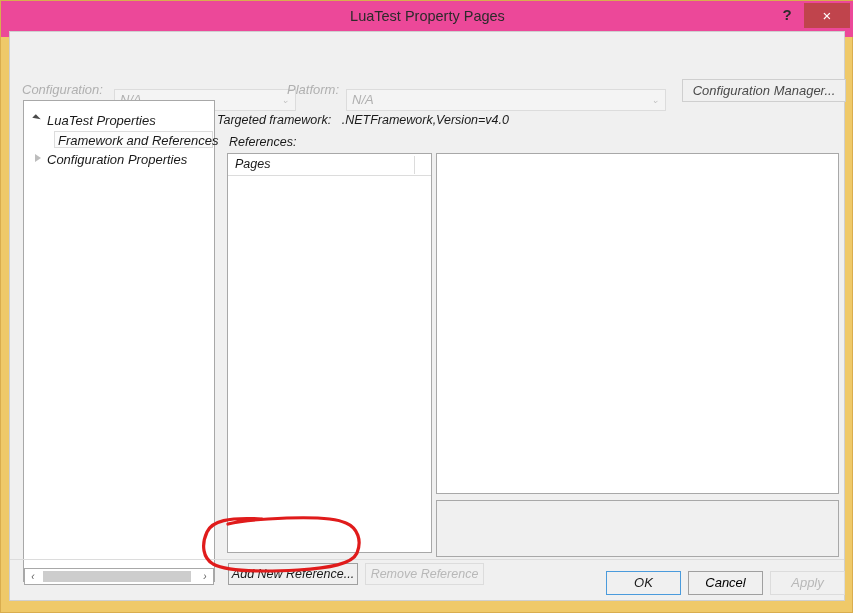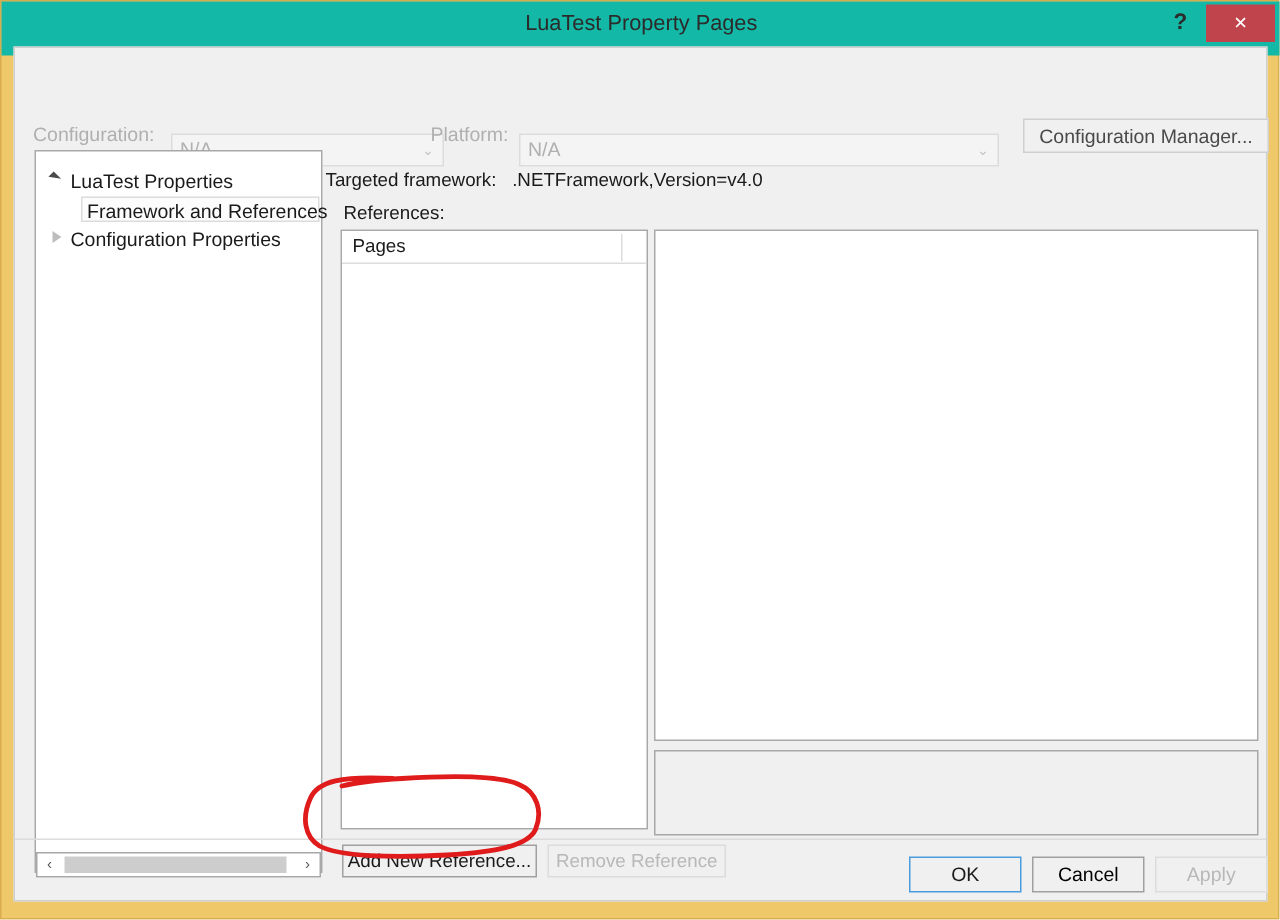--- a/index.html
+++ b/index.html
@@ -21,21 +21,21 @@
     left: 0; top: 0;
     width: 853px; height: 613px;
     background: #efc969;
     box-sizing: border-box;
     border: 1px solid #d9ad4e;
   }
   #titlebar {
     position: absolute;
     left: 0; top: 0;
     width: 853px; height: 36px;
-    background: #14b8a6;
+    background: #ec4899;
   }
   #title-text {
     position: absolute;
     left: 0; top: 0;
     width: 853px;
     line-height: 30px;
     text-align: center;
     font-size: 14.5px;
     color: #2b2b2b;
   }
@@ -63,20 +63,21 @@
   }
 
   
   #client {
     position: absolute;
     left: 8px; top: 30px;
     width: 836px; height: 570px;
     background: #f0f0f0;
     box-sizing: border-box;
     border: 1px solid #cfcfcf;
+    font-style: italic;
   }
 
   
   .cfg-label {
     position: absolute;
     font-size: 13px;
     color: #b0b0b0;
     line-height: 22px;
   }
   .cfg-combo {

